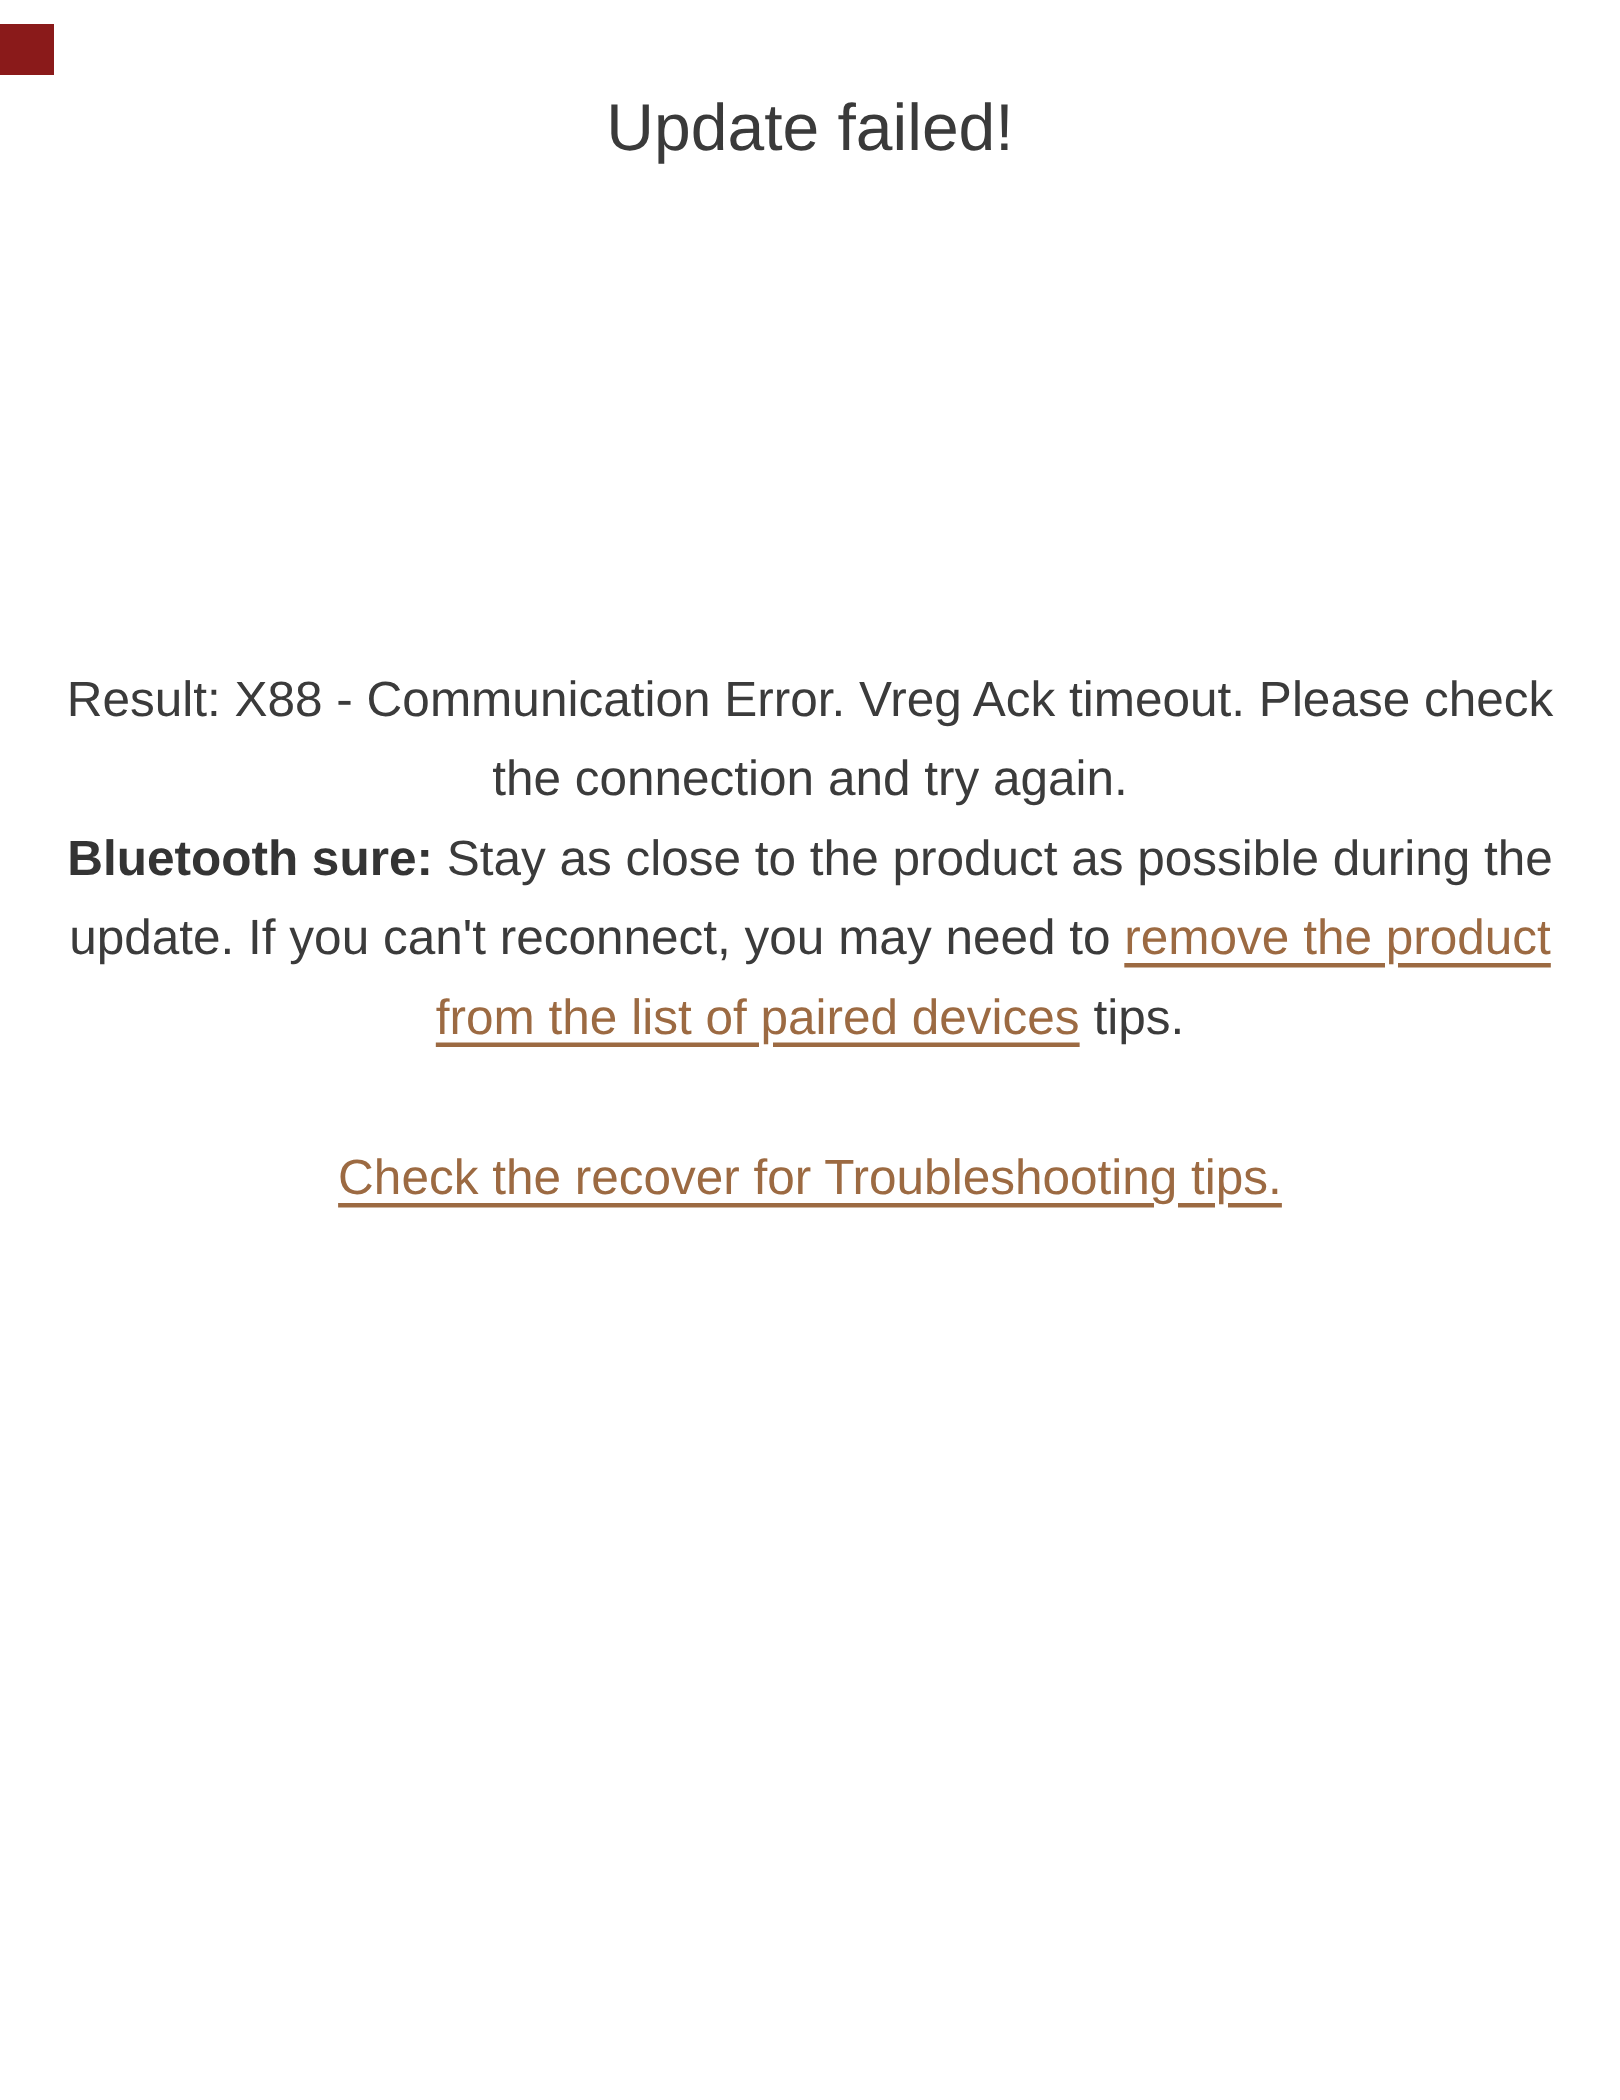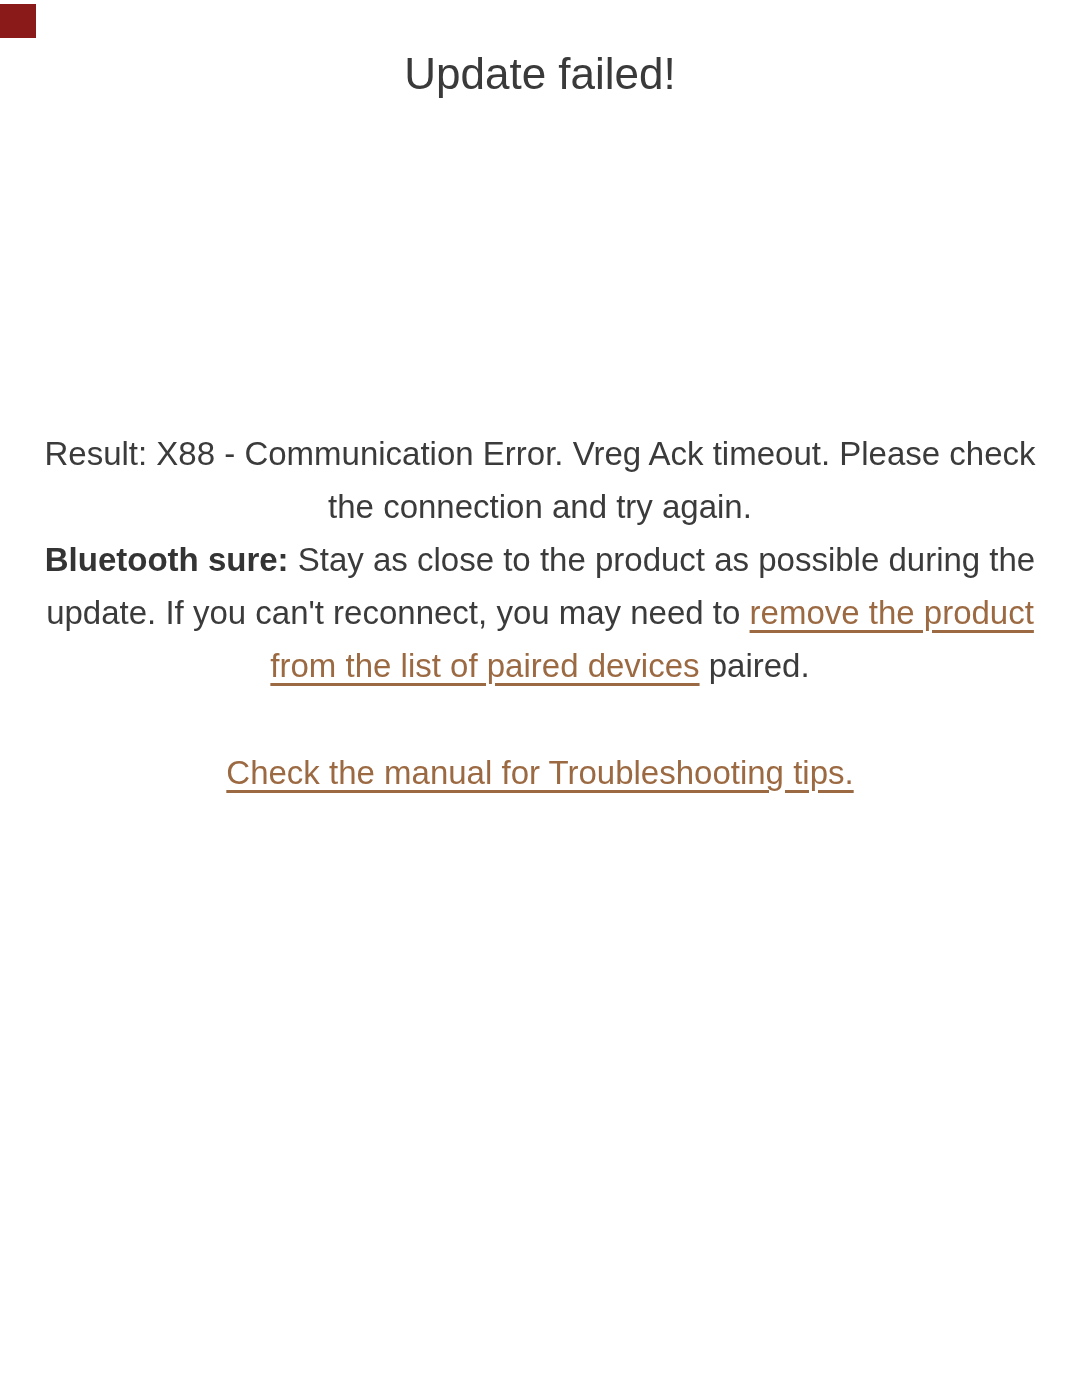--- a/index.html
+++ b/index.html
@@ -4,21 +4,21 @@
 <style>
   html, body {
     margin: 0;
     padding: 0;
     background: #ffffff;
   }
   .screen {
     position: relative;
     width: 1080px;
     height: 1000px;
-    margin: 4px auto;
+    margin: 16px auto;
     background: #ffffff;
     overflow: hidden;
     font-family: "Liberation Sans", "DejaVu Sans", sans-serif;
   }
   .corner-marker {
     position: absolute;
     top: 0;
     left: 0;
     width: 36px;
     height: 34px;
@@ -87,21 +87,21 @@
 </head>
 <body>
 
 <div class="screen">
 
   <div class="corner-marker"></div>
 
   <h1 class="title">Update failed!</h1>
 
   <div class="message">
-    <p><span>Result: X88 - Communication Error. Vreg Ack timeout. Please check the connection and try again.</span><br><strong>Bluetooth sure:</strong><span> Stay as close to the product as possible during the update. If you can't reconnect, you may need to </span><a>remove the product from the list of paired devices</a><span> paired.</span></p>
+    <p><span>Result: X88 - Communication Error. Vreg Ack timeout. Please check the connection and try again.</span><br><strong>Bluetooth sure:</strong><span> Stay as close to the product as possible during the update. If you can't reconnect, you may need to </span><a>remove the product from the list of paired devices</a><span> tips.</span></p>
 
-    <p class="gap-above"><a>Check the manual for Troubleshooting tips.</a></p>
+    <p class="gap-above"><a>Check the recover for Troubleshooting tips.</a></p>
 
   </div>
 
   <button class="continue-btn">Continue</button>
 
 </div>
 
 </body></html>

